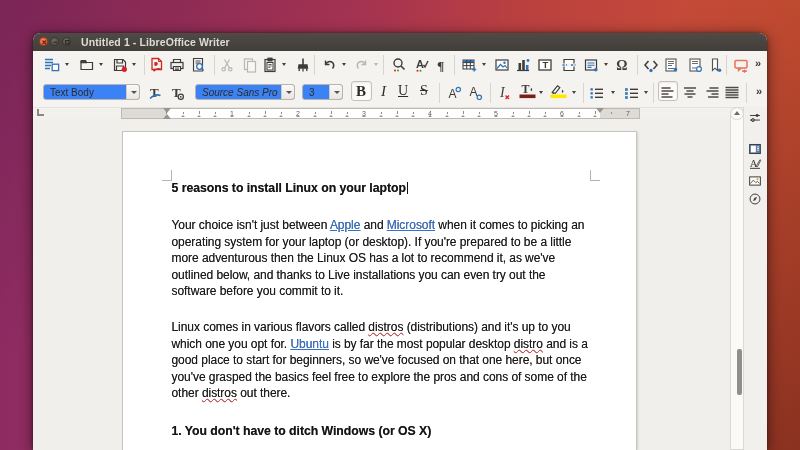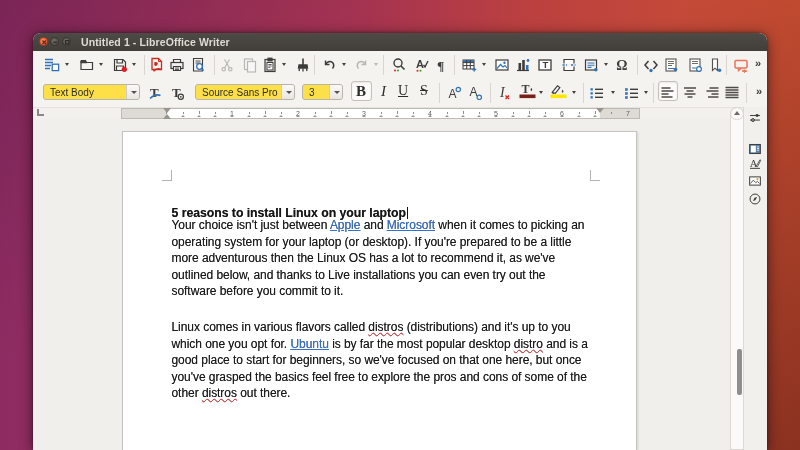--- a/index.html
+++ b/index.html
@@ -37,42 +37,42 @@
   .rul { position:absolute; left:0; top:74px; width:100%; height:12px; background:#f3f1ee; border-top:1px solid #e6e3df; }
   .content { position:absolute; left:0; top:86px; width:100%; height:331px; background:#f0efec; }
 
   .ic { position:absolute; width:16px; height:16px; }
   .sep1 { position:absolute; top:4px; width:1px; height:20px; background:#d8d5d0; }
   .sep2 { position:absolute; top:3px; width:1px; height:20px; background:#d8d5d0; }
   .dar { position:absolute; width:0; height:0; border-left:2.8px solid transparent; border-right:2.8px solid transparent; border-top:3.4px solid #44413c; }
   .chev { position:absolute; font-size:11px; color:#3c3936; font-weight:bold; }
 
   .combo {
-    position:absolute; top:4px; height:16px; background:#fde047;
+    position:absolute; top:4px; height:16px; background:#3b82f6;
     border:1px solid #b7b3ad; border-radius:3px; font-size:10px; color:#2f2c28;
   }
   .combo .txt { position:absolute; left:6px; top:2px; white-space:nowrap; }
   .combo .btn { position:absolute; right:0; top:0; width:13px; height:100%; border-left:1px solid #cfccc6; background:linear-gradient(#fbfaf9,#e8e5e1); border-radius:0 2px 2px 0; }
   .combo .btn:after { content:""; position:absolute; left:3.5px; top:6px; border-left:3px solid transparent; border-right:3px solid transparent; border-top:3.5px solid #56524c; }
 
   .pressed {
     position:absolute; background:#fcfbfa; border:1px solid #c4c0ba; border-radius:3px;
     box-shadow:inset 0 1px 2px rgba(0,0,0,0.08);
   }
   .glyph { position:absolute; font-family:"Liberation Serif", serif; color:#2e2c29; }
 
   .page {
     position:absolute; left:89px; top:12px; width:515px; height:319px;
     background:#fff; border:1px solid #c6c4c1; border-bottom:none;
     box-shadow:1px 1px 2px rgba(0,0,0,0.12);
   }
   .doc { position:absolute; font-size:12px; color:#191919; line-height:16.6px; white-space:nowrap; letter-spacing:-0.05px; text-shadow:0 0 0.45px rgba(20,20,20,0.65); }
   .doc a { color:#3470cd; text-decoration:underline; }
   .sq { text-decoration:underline wavy #e14343 0.5px; text-underline-offset:1px; }
-  .h1d { font-weight:bold; font-size:12.3px; color:#151515;margin-top:25px; }
+  .h1d { font-weight:bold; font-size:12.3px; color:#151515; }
 
   .sidebar { position:absolute; left:710px; top:74px; width:24px; height:343px; background:#f2f0ed; border-left:1px solid #dcd9d5; }
   .sbi { position:absolute; left:4px; width:15px; height:15px; }
   .sbi svg { width:14px; height:14px; }
 
   .sctrack { position:absolute; left:697px; top:74px; width:14px; height:343px; background:#fbfaf9; border:1px solid #dbd8d3; border-radius:7px 7px 0 0; }
   .scthumb { position:absolute; left:703.5px; top:316px; width:5px; height:46px; background:#8f8e8c; border-radius:2px; }
   .scarr { position:absolute; left:700.5px; top:78px; width:0; height:0; border-left:3.5px solid transparent; border-right:3.5px solid transparent; border-bottom:4px solid #6e6b66; }
   .scbtn { position:absolute; left:697px; top:74px; width:14px; height:13px; border:1px solid #dbd8d3; border-radius:7px; }
 </style>
@@ -290,21 +290,21 @@
           <path d="M11.5 12.5 v3 M10 14 l1.5 1.6 L13 14" stroke="#e8735a" stroke-width="1" fill="none"></path>
         </svg></span>
     <span class="chev" style="left:722px;top:6px;">»</span>
   </div>
   <div class="tb2" id="tb2">
     <div class="combo" style="left:10px; width:97px;">
         <span class="txt">Text Body</span>
         <span class="btn"></span>
       </div>
     <div class="combo" style="left:162px; width:100px;">
-        <span class="txt" style="">Source Sans Pro</span>
+        <span class="txt" style="font-style:italic;">Source Sans Pro</span>
         <span class="btn"></span>
       </div>
     <div class="combo" style="left:269px; width:41px;">
         <span class="txt">3</span>
         <span class="btn"></span>
       </div>
     <span class="pressed" style="left:625px;top:0.5px;width:20px;height:20px;"></span>
     <span class="ic" style="left:114px;top:5px;"><svg width="16" height="16" viewBox="0 0 16 16">
           <text x="3" y="11.5" font-family="Liberation Serif" font-size="13" font-weight="bold" fill="#3d3c3a">T</text>
           <path d="M3 13.5 C6 10.5 10 9 13.5 10.5" stroke="#3272b8" stroke-width="1.6" fill="none"></path>
@@ -470,20 +470,21 @@
         you've grasped the basics feel free to explore the pros and cons of some of the<br>
         other <span class="sq">distros</span> out there.
       </div>
       <div class="doc" style="left:48.5px; top:85px;">
         Your choice isn't just between <a>Apple</a> and <a>Microsoft</a> when it comes to picking an<br>
         operating system for your laptop (or desktop). If you're prepared to be a little<br>
         more adventurous then the Linux OS has a lot to recommend it, as we've<br>
         outlined below, and thanks to Live installations you can even try out the<br>
         software before you commit to it.
       </div>
+      <div class="doc h1d" style="left:48.5px; top:290.5px;">1. You don't have to ditch Windows (or OS X)</div>
     </div>
   </div>
   <div class="sctrack"></div>
   <div class="scbtn"></div>
   <div class="scarr"></div>
   <div class="scthumb"></div>
   <div class="sidebar" id="sidebar">
     <span class="sbi" style="top:4px;"><svg width="17" height="17" viewBox="0 0 17 17">
           <path d="M2.5 5.5 h12 M2.5 11 h12" stroke="#3d3c3a" stroke-width="1.2"></path>
           <circle cx="11" cy="5.5" r="1.8" fill="#3d3c3a"></circle>

